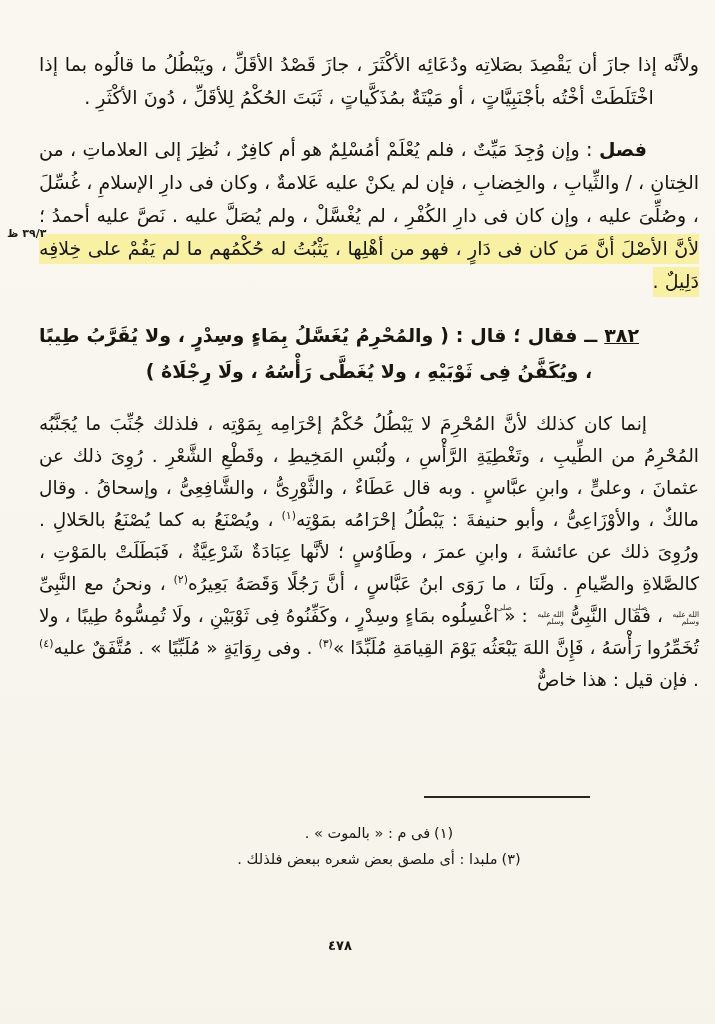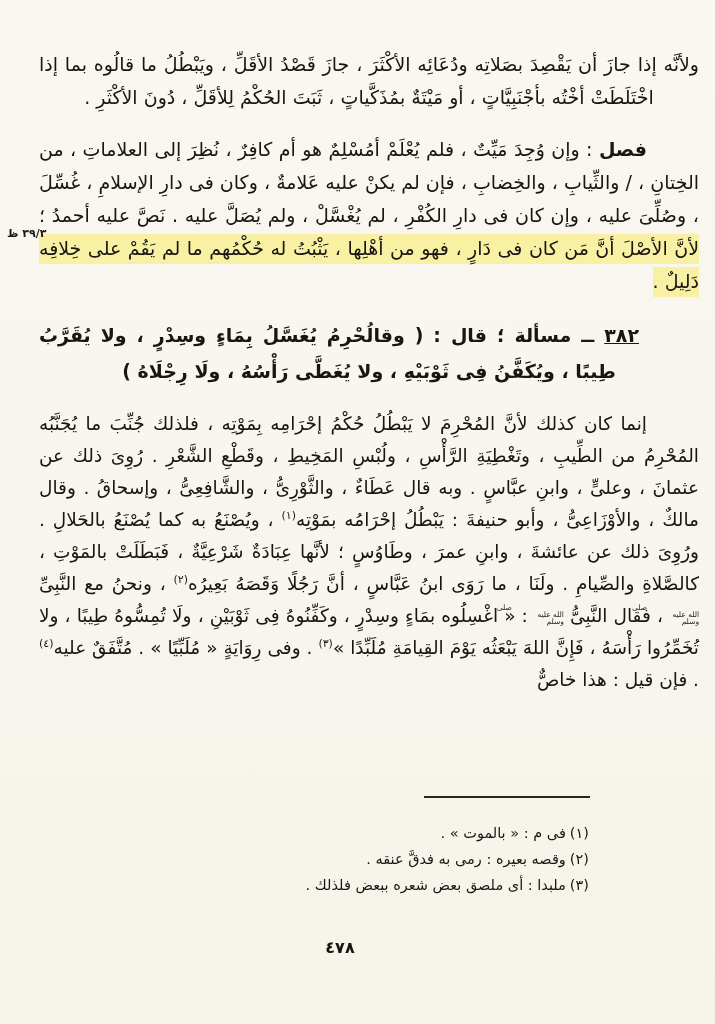--- a/index.html
+++ b/index.html
@@ -78,62 +78,61 @@
     position: absolute;
     top: 796px;
     right: 125px;
     width: 166px;
     height: 2px;
     background: #2a261f;
   }
   .footnotes {
     position: absolute;
     top: 820px;
-    right: 126px;
+    right: 116px;
     width: 440px;
     font-size: 14.5px;
     line-height: 26px;
-    text-align: right;
+    text-align: center;
   }
   .fn-row { white-space: nowrap; }
   .fn-num { margin-left: 4px; }
   .page-number {
     position: absolute;
     top: 938px;
     left: 310px;
     width: 60px;
     text-align: center;
-    font-size: 16px;
+    font-size: 13px;
     font-weight: 700;
     letter-spacing: 2px;
     color: #17130e;
   }
 </style>
 </head>
 <body>
 
 <div class="scan-page">
 
   <div class="text-col">
 
     <p class="para p-opening"><span>ولأنَّه إذا جازَ أن يَقْصِدَ بصَلاتِه ودُعَائِه الأكْثَرَ ، جازَ قَصْدُ الأقَلِّ ، ويَبْطُلُ ما قالُوه بما إذا اخْتَلَطَتْ أخْتُه بأجْنَبِيَّاتٍ ، أو مَيْتَةٌ بمُذَكَّياتٍ ، ثَبَتَ الحُكْمُ لِلأقَلِّ ، دُونَ الأكْثَرِ .</span></p>
 
     <p class="para p-fasl"><span class="fasl-lead">فصل</span><span> : وإن وُجِدَ مَيِّتٌ ، فلم يُعْلَمْ أمُسْلِمٌ هو أم كافِرٌ ، نُظِرَ إلى العلاماتِ ، من الخِتانِ ، / والثِّيابِ ، والخِضابِ ، فإن لم يكنْ عليه عَلامةٌ ، وكان فى دارِ الإسلامِ ، غُسِّلَ ، وصُلِّىَ عليه ، وإن كان فى دارِ الكُفْرِ ، لم يُغْسَّلْ ، ولم يُصَلَّ عليه . نَصَّ عليه أحمدُ ؛ </span><mark class="hl">لأنَّ الأصْلَ أنَّ مَن كان فى دَارٍ ، فهو من أهْلِها ، يَثْبُتُ له حُكْمُهم ما لم يَقُمْ على خِلافِه دَلِيلٌ .</mark></p>
 
-    <p class="para p-masala"><span class="masala-num">٣٨٢</span> <span>ــ</span><span> مسألة ؛ قال : ( وقالُحْرِمُ يُغَسَّلُ بِمَاءٍ وسِدْرٍ ، ولا يُقَرَّبُ طِيبًا ، ويُكَفَّنُ فِى ثَوْبَيْهِ ، ولا يُغَطَّى رَأْسُهُ ، ولَا رِجْلَاهُ )</span></p>
+    <p class="para p-masala"><span class="masala-num">٣٨٢</span> <span>ــ</span><span> فقال ؛ قال : ( والمُحْرِمُ يُغَسَّلُ بِمَاءٍ وسِدْرٍ ، ولا يُقَرَّبُ طِيبًا ، ويُكَفَّنُ فِى ثَوْبَيْهِ ، ولا يُغَطَّى رَأْسُهُ ، ولَا رِجْلَاهُ )</span></p>
 
     <p class="para p-commentary"><span>إنما كان كذلك لأنَّ المُحْرِمَ لا يَبْطُلُ حُكْمُ إحْرَامِه بِمَوْتِه ، فلذلك جُنِّبَ ما يُجَنَّبُه المُحْرِمُ من الطِّيبِ ، وتَغْطِيَةِ الرَّأْسِ ، ولُبْسِ المَخِيطِ ، وقَطْعِ الشَّعْرِ . رُوِىَ ذلك عن عثمانَ ، وعلىٍّ ، وابنِ عبَّاسٍ . وبه قال عَطَاءٌ ، والثَّوْرِىُّ ، والشَّافِعِىُّ ، وإسحاقُ . وقال مالكٌ ، والأوْزَاعِىُّ ، وأبو حنيفةَ : يَبْطُلُ إحْرَامُه بمَوْتِه</span><sup class="fn-ref">(١)</sup><span> ، ويُصْنَعُ به كما يُصْنَعُ بالحَلالِ . ورُوِىَ ذلك عن عائشةَ ، وابنِ عمرَ ، وطَاوُسٍ ؛ لأنَّها عِبَادَةٌ شَرْعِيَّةٌ ، فَبَطَلَتْ بالمَوْتِ ، كالصَّلاةِ والصِّيامِ . ولَنَا ، ما رَوَى ابنُ عَبَّاسٍ ، أنَّ رَجُلًا وَقَصَهُ بَعِيرُه</span><sup class="fn-ref">(٢)</sup><span> ، ونحنُ مع النَّبِىِّ </span><span class="saw">صلى الله عليه وسلم</span><span> ، فقال النَّبِىُّ </span><span class="saw">صلى الله عليه وسلم</span><span> : « اغْسِلُوه بمَاءٍ وسِدْرٍ ، وكَفِّنُوهُ فِى ثَوْبَيْنِ ، ولَا تُمِسُّوهُ طِيبًا ، ولا تُخَمِّرُوا رَأْسَهُ ، فَإِنَّ اللهَ يَبْعَثُه يَوْمَ القِيامَةِ مُلَبِّدًا »</span><sup class="fn-ref">(٣)</sup><span> . وفى رِوَايَةٍ « مُلَبِّيًا » . مُتَّفَقٌ عليه</span><sup class="fn-ref">(٤)</sup><span> . فإن قيل : هذا خاصٌّ</span></p>
 
   </div>
 
   <div class="margin-note">٣٩/٣ ظ</div>
 
   <div class="fn-sep"></div>
 
   <div class="footnotes">
     <div class="fn-row"><span class="fn-num">(١)</span><span>فى م : « بالموت » .</span></div>
-    <div class="fn-row"><span class="fn-num">(٢)</span><span>وقصه بعيره : رمى به فدقَّ عنقه .</span></div>
     <div class="fn-row"><span class="fn-num">(٣)</span><span>ملبدا : أى ملصق بعض شعره ببعض فلذلك .</span></div>
   </div>
 
   <div class="page-number">٤٧٨</div>
 
 </div>
 
 </body></html>

